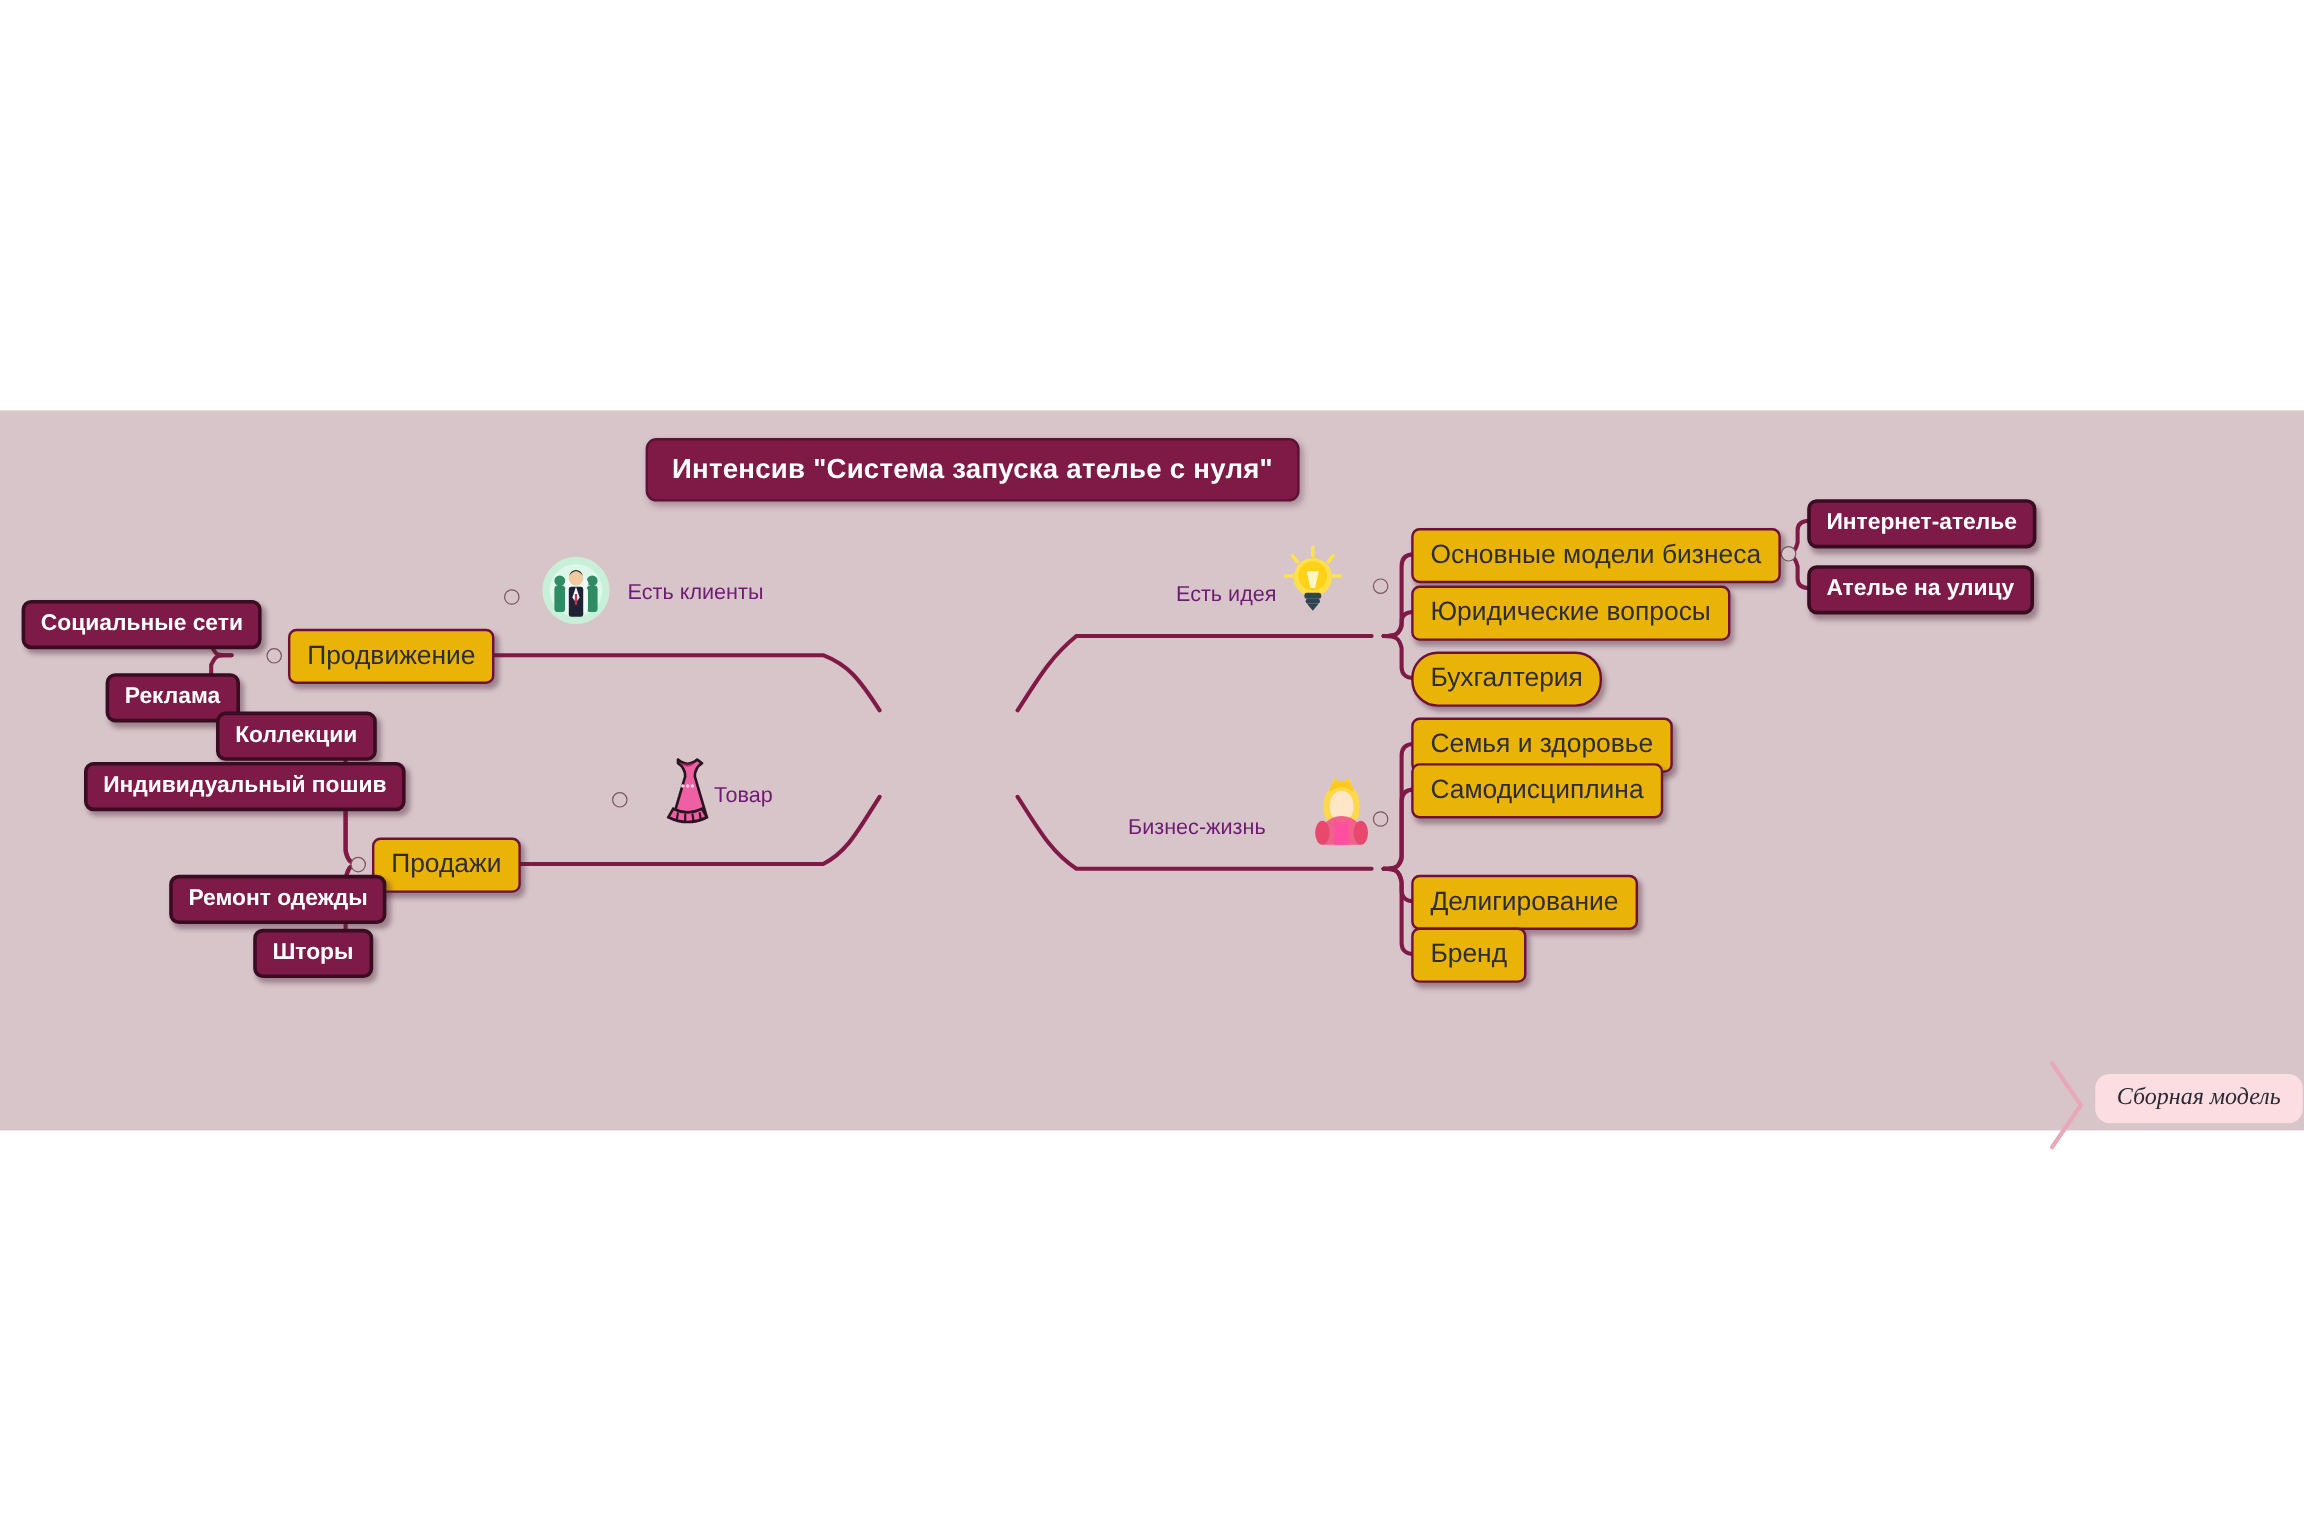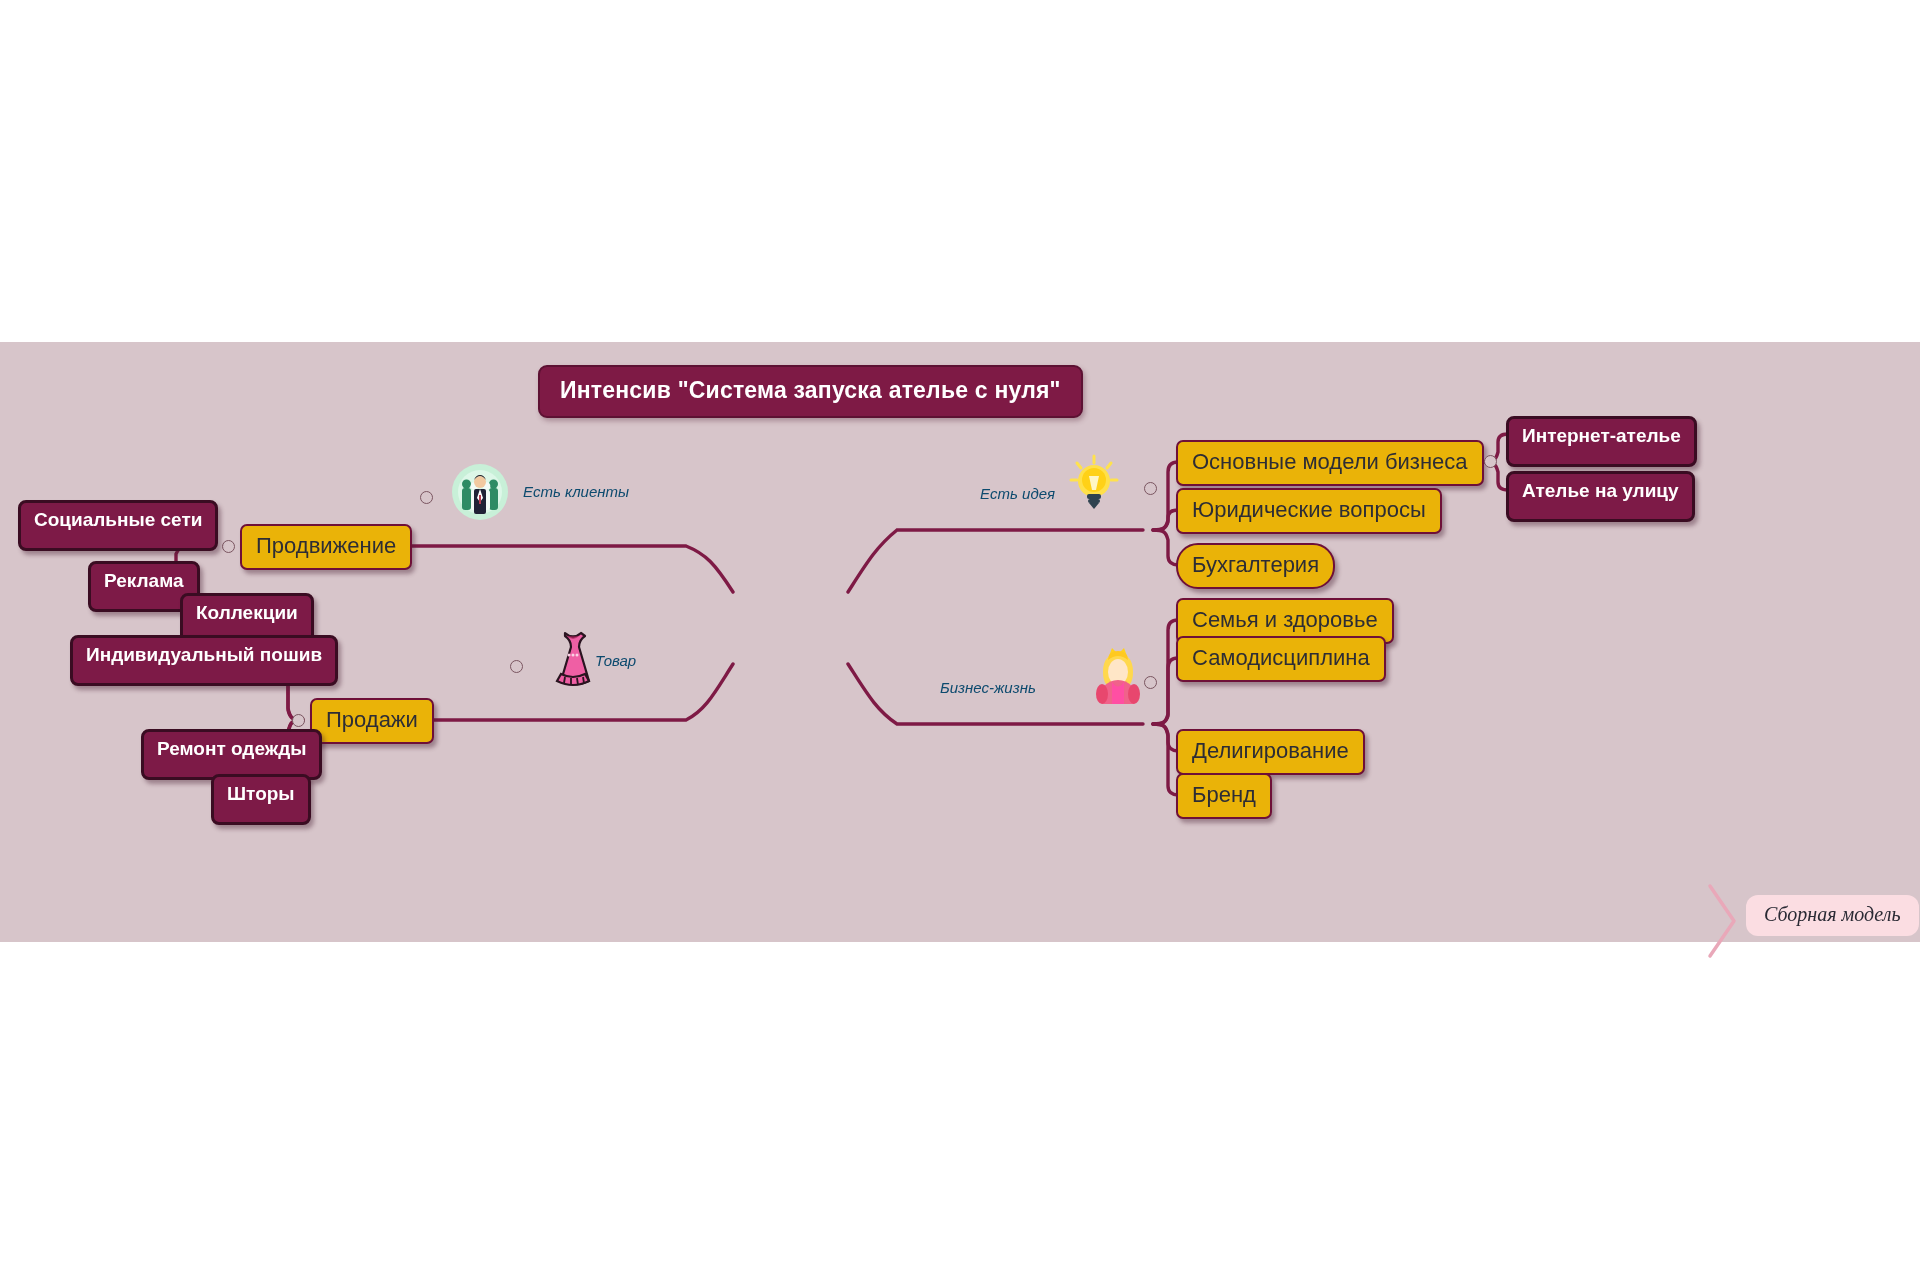--- a/index.html
+++ b/index.html
@@ -49,21 +49,21 @@
   }
   .node.white {
     background: #eab308;
     color: #2d2d35;
     padding: 9px 14px 11px 14px;
     font-size: 22px;
   }
   .node.dark {
     background: #7d1a47;
     color: #ffffff;
-    padding: 7px 13px 19px 13px;
+    padding: 7px 13px 9px 13px;
     font-size: 19px;
     font-weight: bold;
     border-color: #3a0c22;
     border-width: 3px;
     border-radius: 8px;
   }
   .node.central {
     background: #f8c3cd;
     color: #4b1026;
     padding: 18px 34px 20px 34px;
@@ -71,23 +71,22 @@
     border-width: 4px;
     border-color: #7e1a45;
     border-radius: 12px;
     box-shadow: 3px 5px 6px rgba(70,30,50,.35);
   }
 
   
   .plain-label {
     position: absolute;
     white-space: nowrap;
-    font-size: 15px;
-    color: #0c4a6e;
-    font-style: italic;
+    font-size: 18px;
+    color: #701a75;
   }
 
   
   #callout {
     position: absolute;
     left: 1746px; top: 553px;
     padding: 8px 18px 10px 18px;
     background: #fbdde2;
     border-radius: 12px;
     color: #2a2a34;

